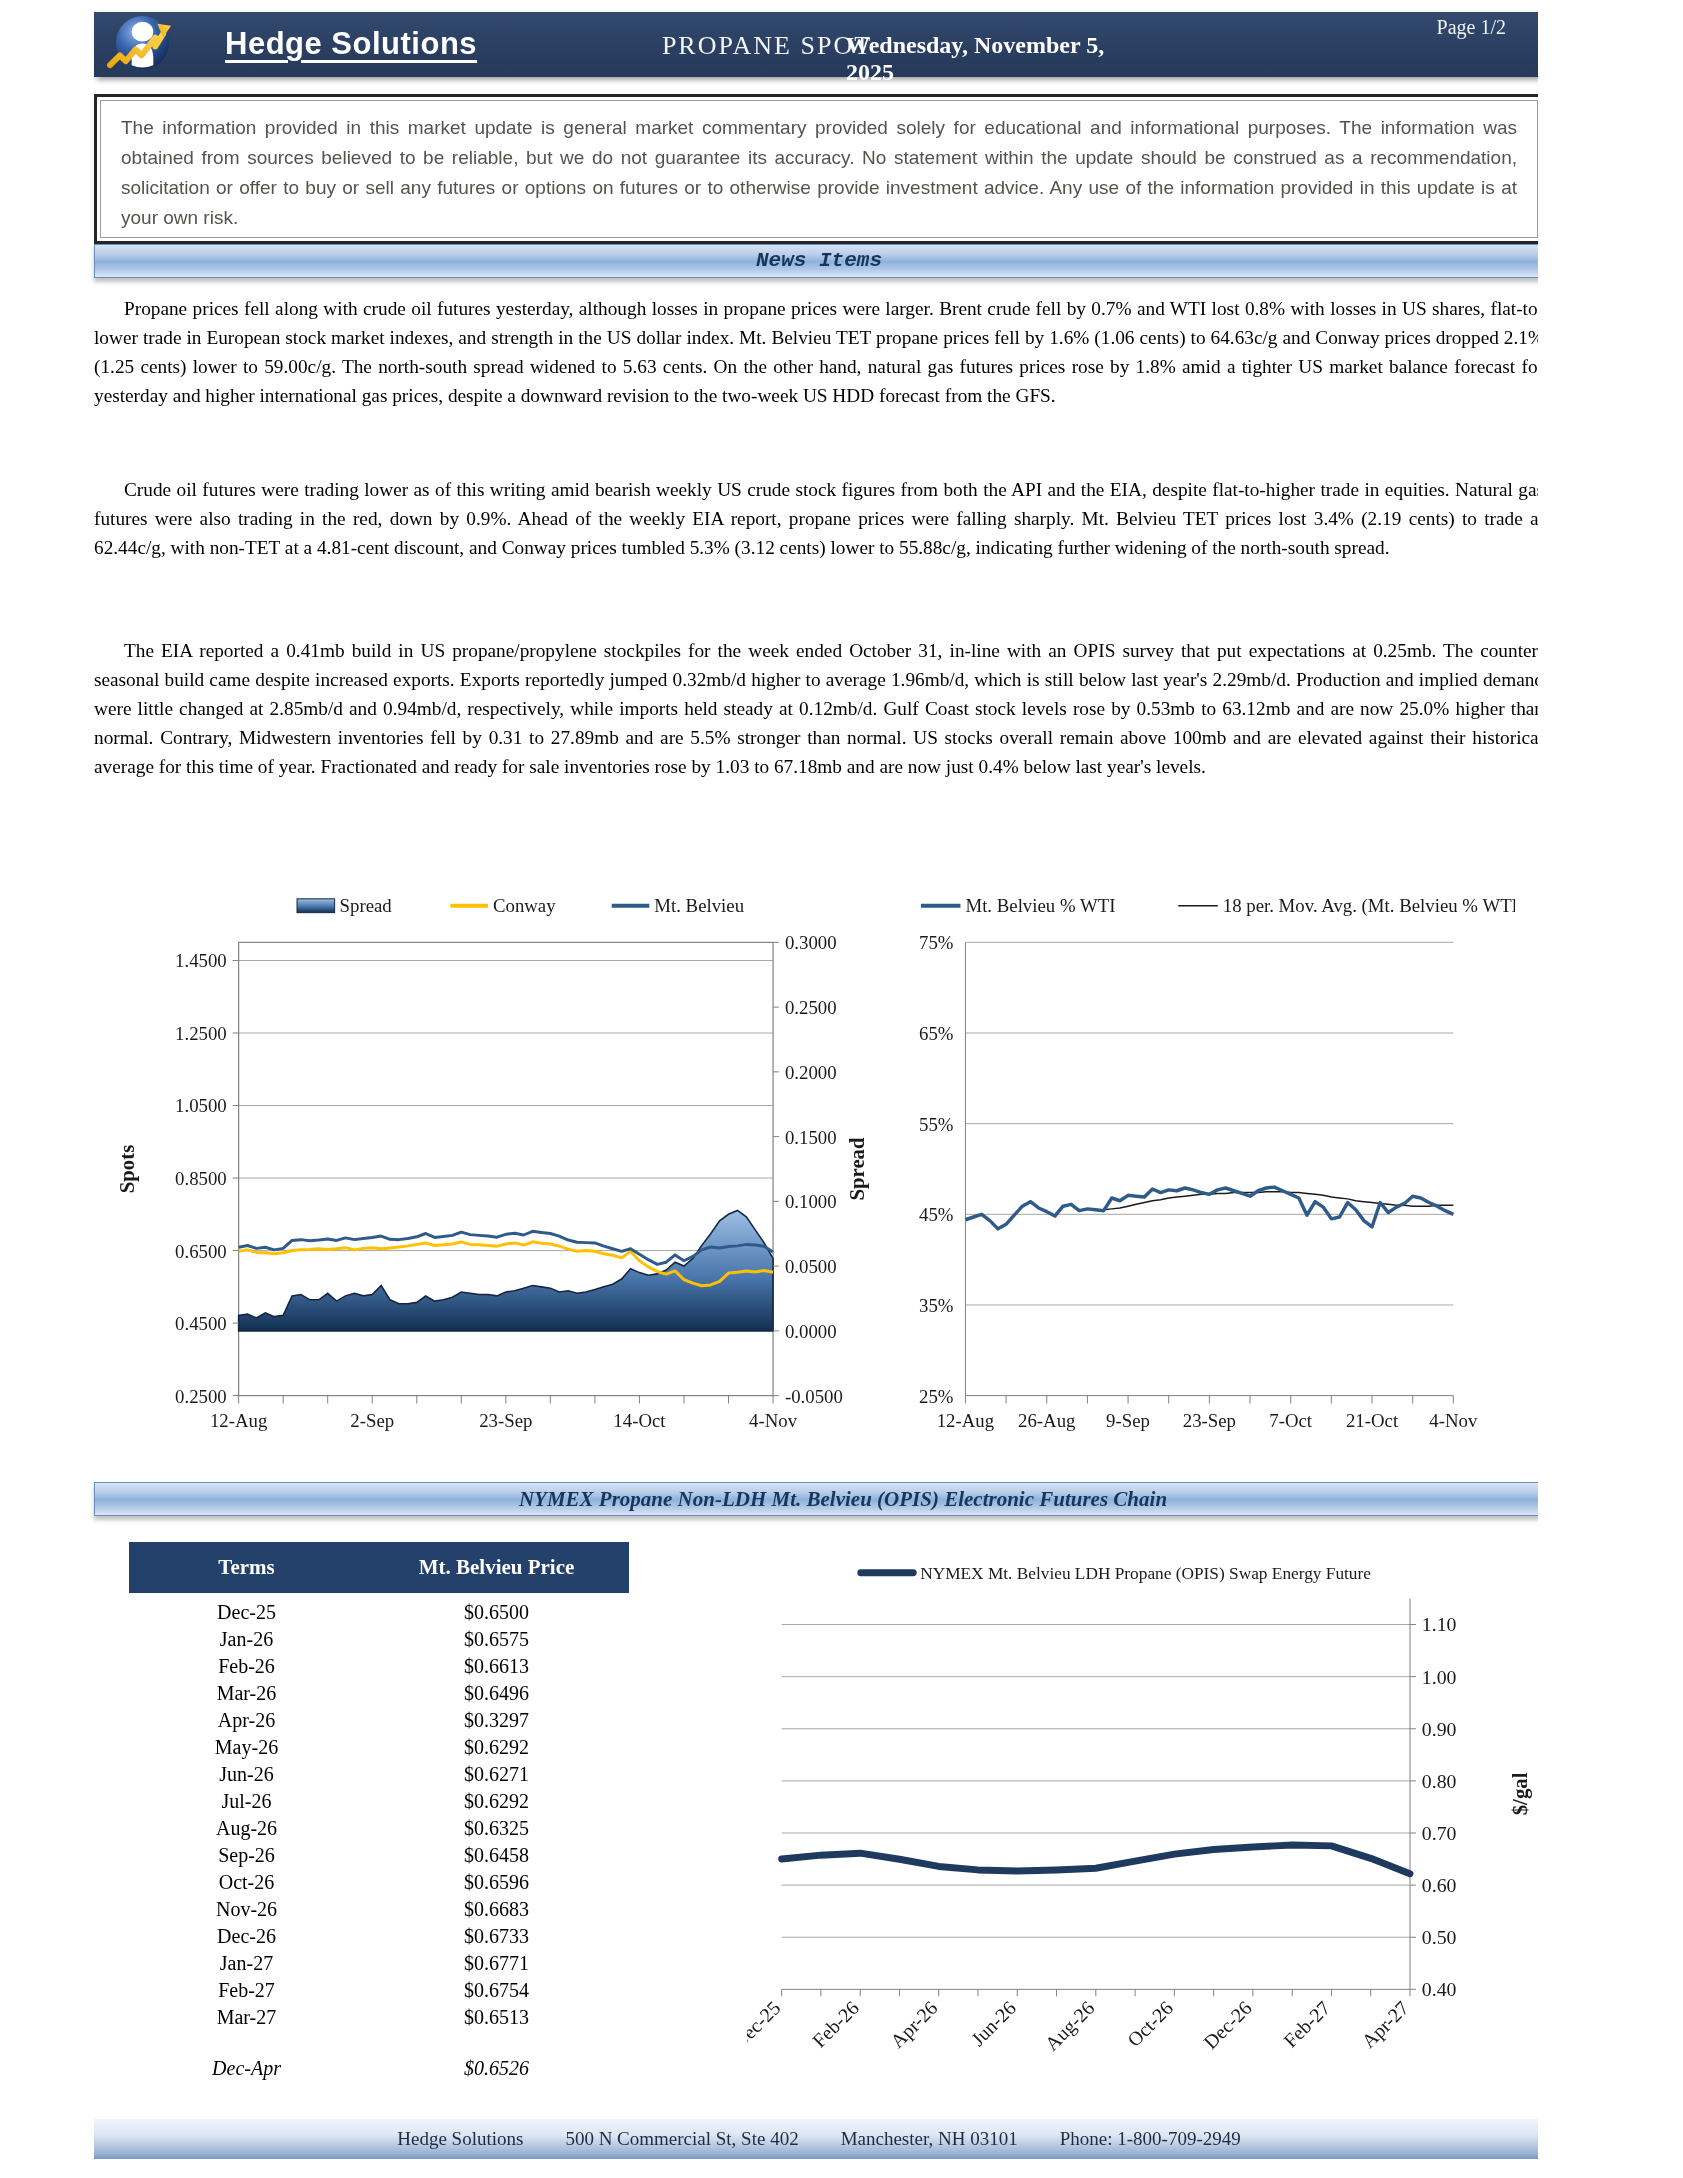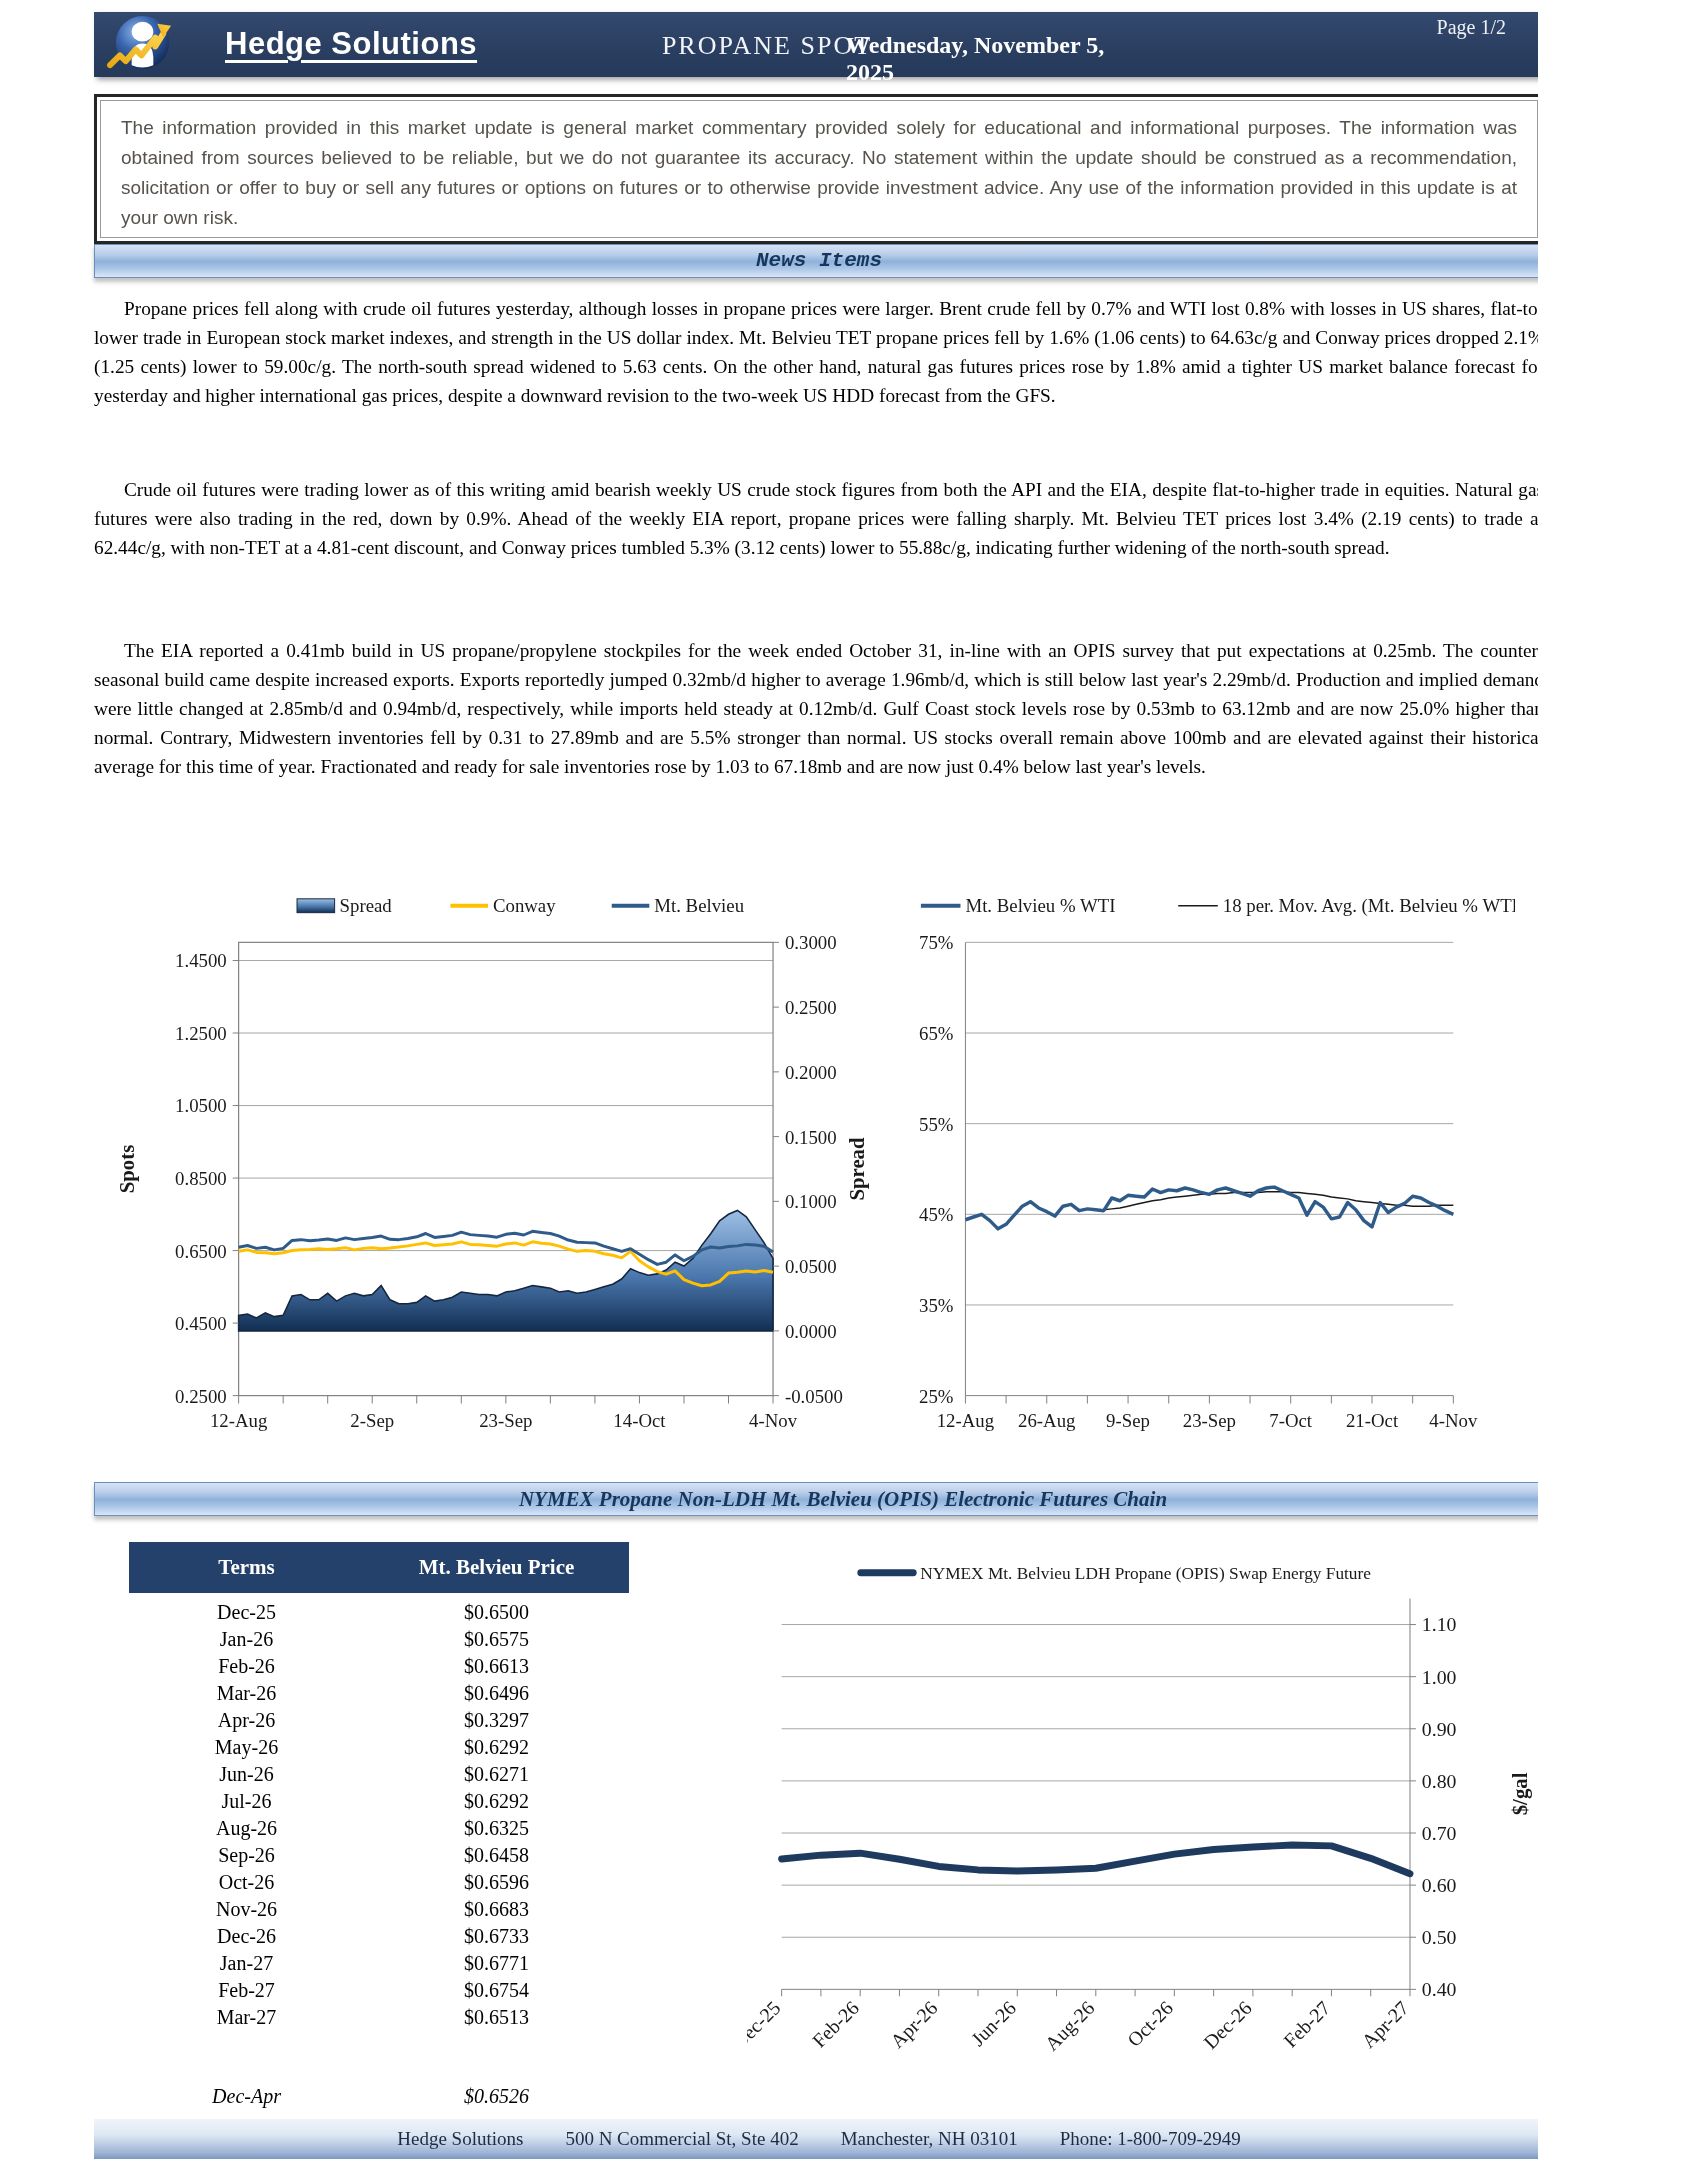--- a/index.html
+++ b/index.html
@@ -53,21 +53,21 @@
   
   .ftable{position:absolute;left:129px;top:1542px;width:500px;}
   .ft-head{display:flex;height:51px;background:#24416b;color:#fff;font-weight:bold;
            font-size:21px;align-items:center;}
   .ft-head span{display:block;text-align:center;}
   .ft-head span:first-child{width:47%;} .ft-head span:last-child{width:53%;text-align:center;}
   .ft-body{padding-top:6px;}
   .t-row{display:flex;height:27px;font-size:20px;align-items:center;}
   .t-row span{display:block;text-align:center;}
   .t-row span:first-child{width:47%;} .t-row span:last-child{width:53%;}
-  .strip{margin-top:52px;font-style:italic;}
+  .strip{margin-top:24px;font-style:italic;}
 
   
   .footer{position:absolute;left:94px;top:2119px;width:1450px;height:40px;
         background:linear-gradient(180deg,#f0f4fa 0%,#dde7f3 40%,#9db4d4 85%,#7b97c0 100%);
         display:flex;justify-content:center;align-items:center;gap:42px;
         font-size:19px;color:#1f2a44;}
 </style>
 </head>
 <body>
 

